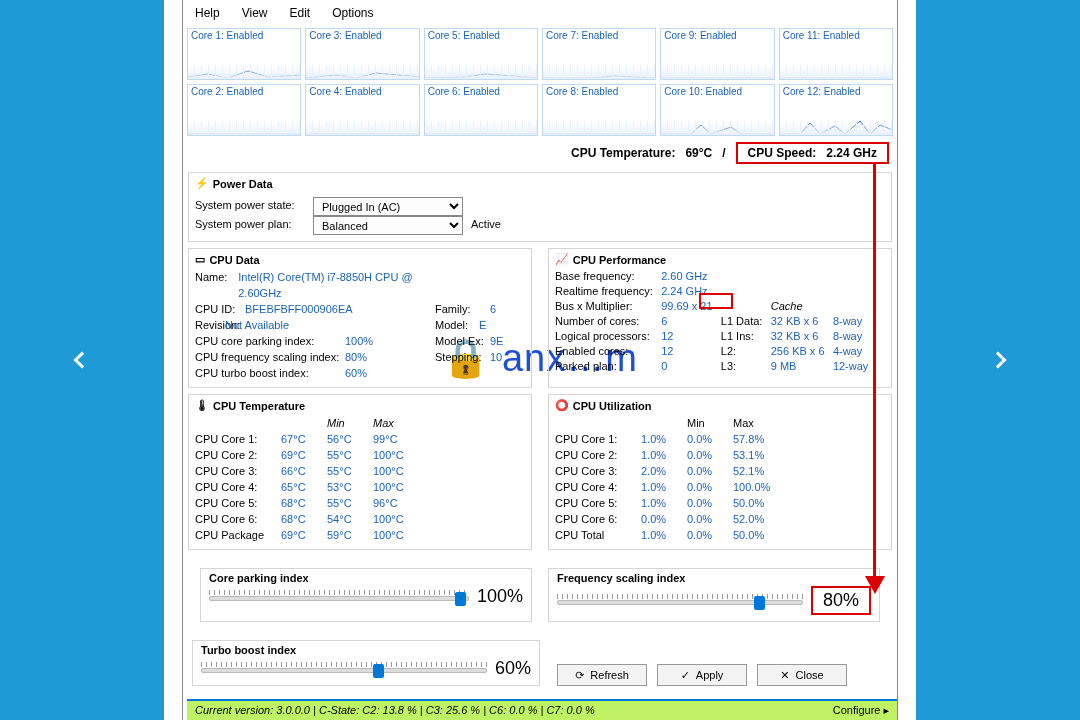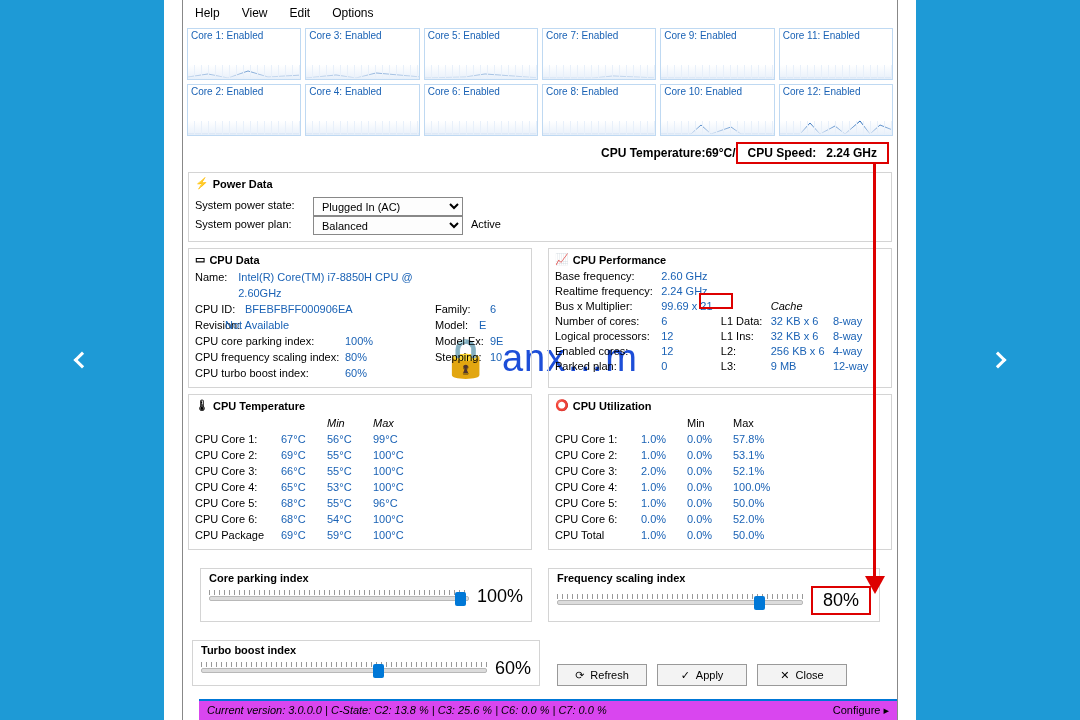--- a/index.html
+++ b/index.html
@@ -8,21 +8,21 @@
 .blue-side.left{left:0}.blue-side.right{right:0}
 .chev{width:12px;height:12px;border:3px solid #fff;border-left:none;border-bottom:none}
 .blue-side.left .chev{transform:rotate(-135deg)}.blue-side.right .chev{transform:rotate(45deg)}
 .app{position:absolute;left:182px;top:0;width:716px;height:720px;border-left:1px solid #888;border-right:1px solid #888;font-size:11px;color:#000;background:#fff}
 .menu{display:flex;gap:22px;padding:6px 12px;font-size:12px}
 .menu span{cursor:default}
 .cores{display:grid;grid-template-columns:repeat(6,1fr);gap:4px;padding:2px 4px}
 .core-box{border:1px solid #bfd9f2;height:52px;position:relative;font-size:10px;color:#1a62b5;padding:1px 3px;background:linear-gradient(#fff,#fff)}
 .core-box::after{content:"";position:absolute;left:0;right:0;bottom:0;height:14px;background:repeating-linear-gradient(90deg,transparent 0 6px,#e8f0fa 6px 7px),linear-gradient(transparent,#e8f0fa)}
 .core-box svg{position:absolute;left:0;bottom:0;width:100%;height:18px}
-.summary{display:flex;justify-content:flex-end;padding:4px 8px 6px;font-size:12px;align-items:center}
+.summary{display:flex;justify-content:flex-end;gap:10px;padding:4px 8px 6px;font-size:12px;align-items:center}
 .summary b{font-weight:bold}
 .summary .val{color:#000;font-weight:bold}
 .hl-red{border:2px solid #d00;padding:2px 10px}
 .section{border:1px solid #d4d4d4;margin:2px 5px 4px;padding:4px 6px 6px;position:relative}
 .section-title{font-weight:bold;font-size:11px;display:flex;align-items:center;gap:4px;margin-bottom:3px}
 .row2{display:flex;gap:6px}
 .col{flex:1}
 .kv{display:flex;font-size:11px;line-height:16px}
 .kv .k{width:118px}.kv .v{color:#1a62b5}
 .sel{border:1px solid #888;background:#fdfdfd;font-size:11px;padding:1px 4px;width:150px;height:19px}
@@ -40,21 +40,21 @@
 .slider-sec{border:1px solid #d4d4d4;margin:2px 5px 4px;padding:3px 8px 6px}
 .slider-sec .lbl{font-weight:bold;font-size:11px;margin-bottom:2px}
 .slider-row{display:flex;align-items:center;gap:8px}
 .track{flex:1;height:14px;position:relative}
 .track::before{content:"";position:absolute;left:0;right:0;top:6px;height:3px;background:#dcdcdc;border:1px solid #b8b8b8;border-radius:2px}
 .ticks{position:absolute;left:0;right:0;top:0;height:5px;background:repeating-linear-gradient(90deg,#999 0 1px,transparent 1px 5px)}
 .thumb{position:absolute;top:2px;width:11px;height:14px;background:#0078d7;border-radius:2px}
 .big-val{font-size:18px;font-weight:400}
 .btn{border:1px solid #999;background:#f3f3f3;height:22px;width:90px;display:flex;align-items:center;justify-content:center;gap:6px;font-size:11px;cursor:default}
 .btn .ico{font-size:11px}
-.status{position:absolute;left:16px;right:0;bottom:0;border-top:2px solid #0078d7;padding:3px 8px;font-size:11px;font-style:italic;background:#d946ef;display:flex;justify-content:space-between}
+.status{position:absolute;left:4px;right:0;bottom:0;border-top:2px solid #0078d7;padding:3px 8px;font-size:11px;font-style:italic;background:#bef264;display:flex;justify-content:space-between}
 .status-plain{font-style:normal}
 .red-arrow{position:absolute;right:12px;top:164px;width:20px;height:430px;pointer-events:none}
 .red-arrow .shaft{position:absolute;left:8px;top:0;bottom:16px;width:3px;background:#d00}
 .red-arrow .head{position:absolute;bottom:0;left:0;width:0;height:0;border-left:10px solid transparent;border-right:10px solid transparent;border-top:18px solid #d00}
 .hl-box{position:absolute;border:2px solid #d00}
 .watermark{position:absolute;left:50%;top:50%;transform:translate(-50%,-55%);font-size:38px;color:#1d4ed8;pointer-events:none;letter-spacing:1px}
 .tabstrip{position:absolute;left:330px;bottom:18px;display:flex;gap:4px}
 .tabstrip div{width:26px;height:3px;background:#c3e0f5}
 .tabstrip div.active{background:#0078d7}
 </style>

